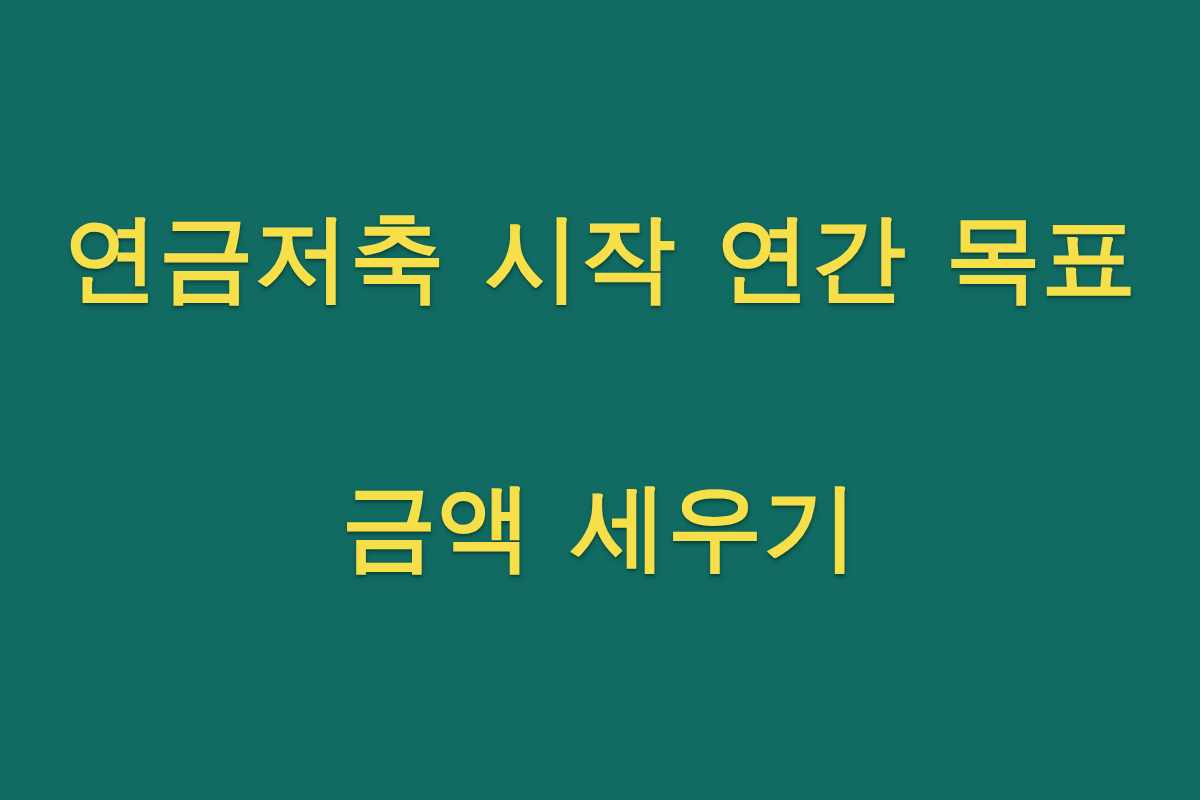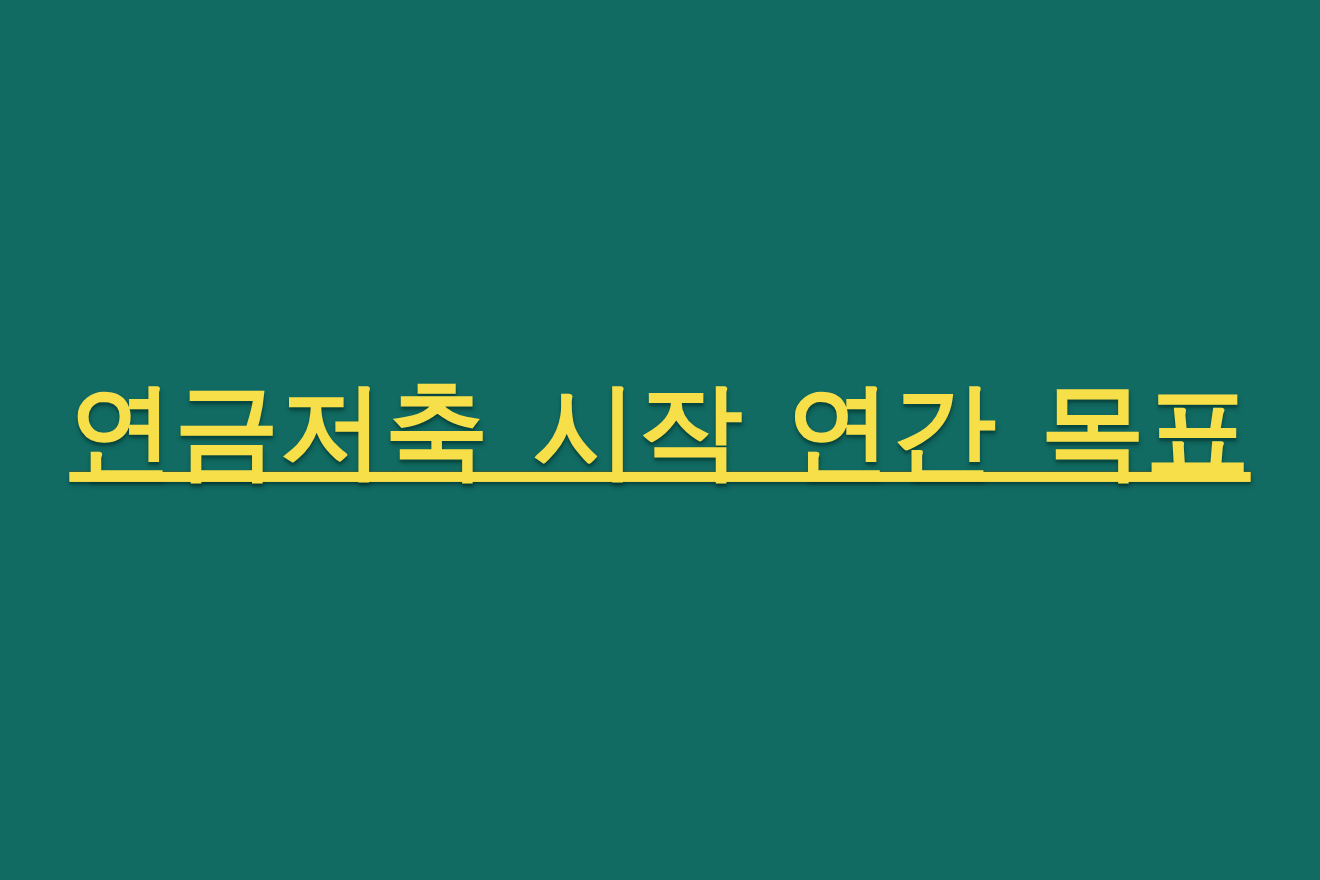--- a/index.html
+++ b/index.html
@@ -1,16 +1,16 @@
 <!DOCTYPE html>
 <html lang="ko"><head>
 <meta charset="utf-8">
 <title>연금저축 시작 연간 목표 금액 세우기</title>
 <style>
-  * { margin: 0; padding: 0; box-sizing: border-box; text-decoration: underline; }
+  * { margin: 0; padding: 0; box-sizing: border-box; }
 
   html, body {
     width: 1200px;
     height: 800px;
     overflow: hidden;
   }
 
   body {
     background: #116B62;
     font-family: "Liberation Sans", "DejaVu Sans", sans-serif;
@@ -61,16 +61,17 @@
 </style>
 </head>
 <body>
 
 <div class="banner" style="background: rgb(17, 107, 98);">
 
   <div class="banner-inner">
 
     <h1 class="headline" style="color: rgb(247, 223, 74);">
       <span class="headline-line">연금저축 시작 연간 목표</span>
+      <span class="headline-line">금액 세우기</span>
     </h1>
 
   </div>
 </div>
 
 </body></html>

